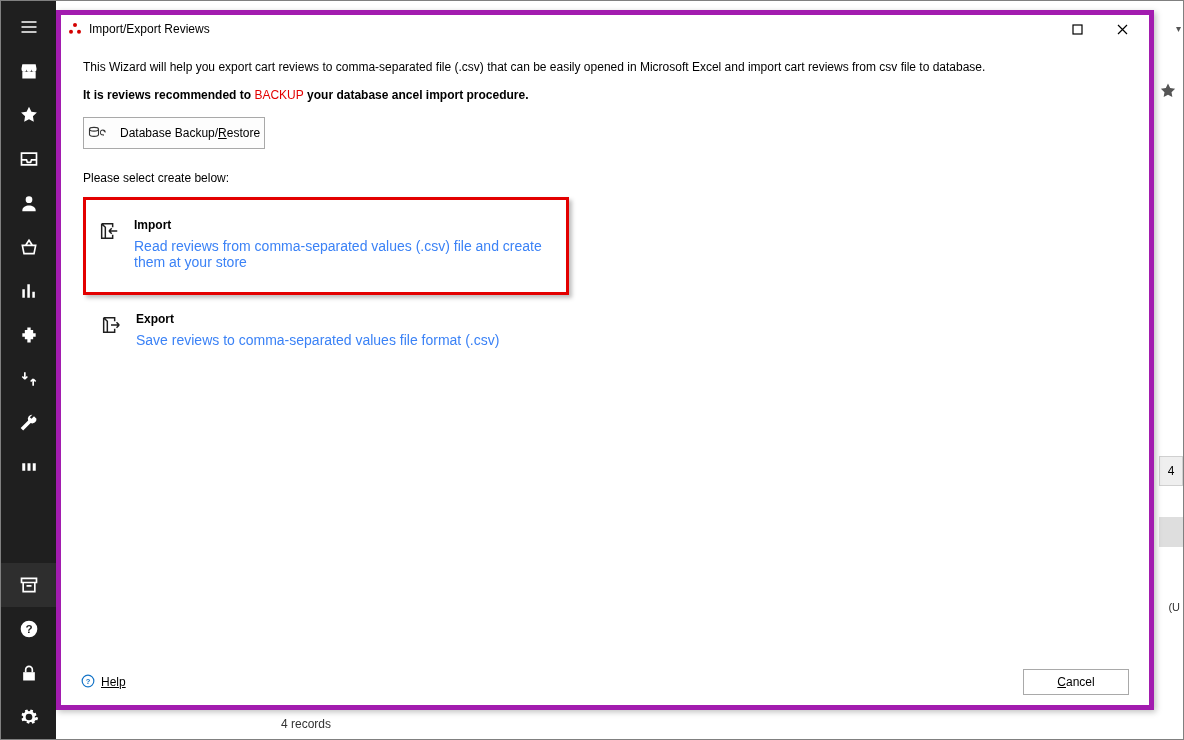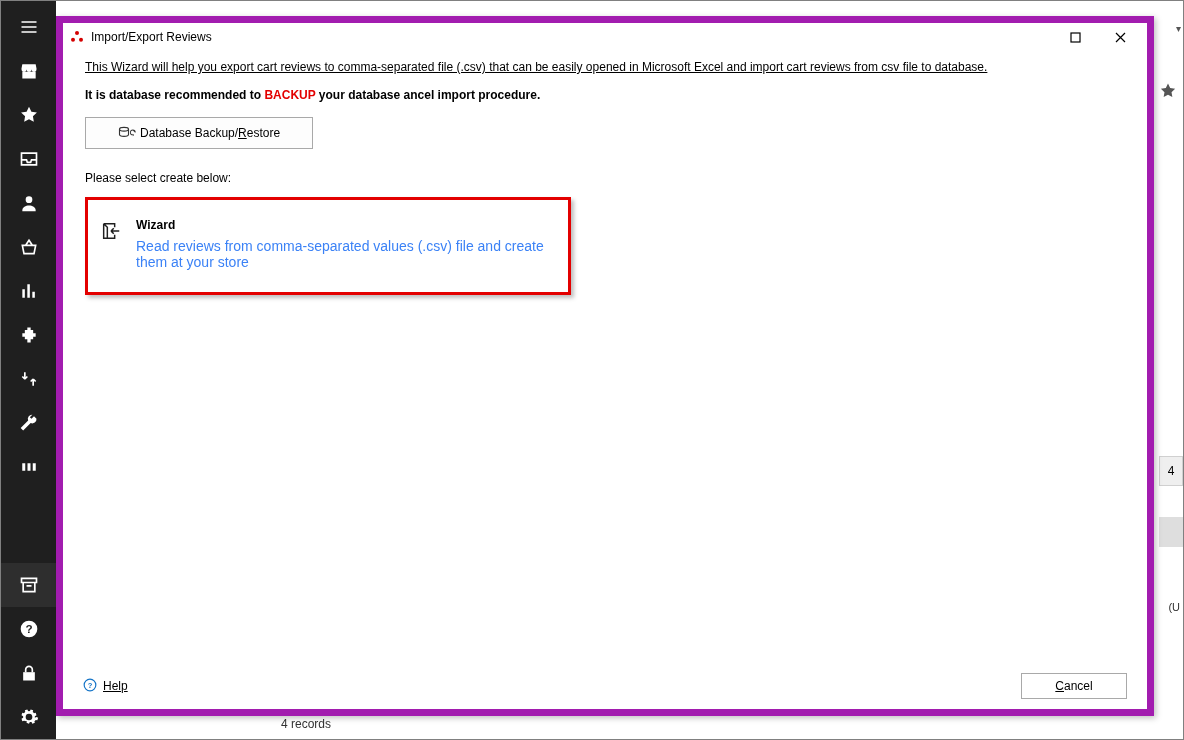--- a/index.html
+++ b/index.html
@@ -97,25 +97,25 @@
     right:0;
     top:516px;
     width:24px; height:30px;
     background:#dedede;
   }
 
   
   .dialog {
     position: absolute;
     left: 55px;
-    top: 15px;
+    top: 9px;
     width: 1098px;
     height: 700px;
     background: #fff;
-    border: 7px solid #a21caf;
+    border: 5px solid #a21caf;
     box-shadow: 2px 2px 6px rgba(0,0,0,0.25);
     box-sizing: border-box;
     display: flex;
     flex-direction: column;
   }
   .dialog-titlebar {
     height: 28px;
     display: flex;
     align-items: center;
     padding: 0 4px 0 6px;
@@ -141,29 +141,29 @@
   .win-btn svg { width:11px; height:11px; stroke:#000; fill:none; stroke-width:1.2; }
 
   .dialog-body {
     flex:1;
     padding: 8px 22px 0 22px;
     position: relative;
     overflow: hidden;
   }
   .intro-line { font-size:12px; color:#000; margin:4px 0 0 0; line-height:1.35; }
   .strong-line { font-weight:bold; margin-top:12px; }
-  .strong-line .backup { color:#e30000; font-weight:bold; }
+  .strong-line .backup { color:#e30000; font-weight:normal; }
 
   .btn {
     display:inline-flex;
     align-items:center;
-    gap:4px;
+    gap:14px;
     border:1px solid #a9a9a9;
     background:#fdfdfd;
-    padding:8px 32px;
+    padding:8px 4px;
     margin-top:14px;
     cursor:pointer;
     font-size:12px;
     color:#000;
   }
   .btn .btn-icon { width:18px; height:14px; display:flex; }
   .btn .btn-icon svg { width:18px; height:14px; }
   .btn .underline-letter { text-decoration: underline; }
 
   .prompt-line { margin-top:22px; font-size:12px; }
@@ -347,24 +347,24 @@
           </div>
         <div class="win-btn">
             <svg viewBox="0 0 11 11">
               <path d="M1 1l9 9M10 1l-9 9"></path>
             </svg>
           </div>
       </div>
     </div>
 
     <div class="dialog-body">
-      <p class="intro-line" style="margin-top:0;text-decoration:underline;">This Wizard will help you export cart reviews to comma-separated file (.csv) that can be easily opened in Microsoft Excel and import cart reviews from csv file to database.</p>
+      <p class="intro-line" style="margin-top:8px;">This Wizard will help you export cart reviews to comma-separated file (.csv) that can be easily opened in Microsoft Excel and import cart reviews from csv file to database.</p>
 
       <p class="intro-line strong-line">
-        <span>It is database recommended to </span><span class="backup">BACKUP</span><span> your database ancel import procedure.</span>
+        <span>It is reviews recommended to </span><span class="backup">BACKUP</span><span> your database ancel import procedure.</span>
       </p>
 
       <div class="btn">
         <span class="btn-icon">
           <svg viewBox="0 0 24 18">
               <ellipse cx="8" cy="4" rx="6" ry="2.5" fill="none" stroke="#333" stroke-width="1.5"></ellipse>
               <path d="M2 4v7c0 1.4 2.7 2.5 6 2.5s6-1.1 6-2.5V4" fill="none" stroke="#333" stroke-width="1.5"></path>
               <path d="M18 6a5 5 0 100 10v-2l3 3-3 3v-2a7 7 0 117-7h-2" fill="#333" transform="scale(0.55) translate(18 4)"></path>
             </svg>
         </span>
@@ -375,25 +375,37 @@
 
       <div class="actions-area">
         <div class="action-card highlighted">
           <span class="ac-icon">
             <svg viewBox="0 0 24 24">
                 <path d="M4 4h12v4M4 4v16h12v-4M4 4l4 4v12" fill="none"></path>
                 <path d="M21 12h-9m0 0l3-3m-3 3l3 3"></path>
               </svg>
           </span>
           <span class="ac-text">
-            <div class="ac-title">Wizard</div>
+            <div class="ac-title">Import</div>
             <div class="ac-desc">Read reviews from comma-separated values (.csv) file and create them at your store</div>
           </span>
         </div>
 
+        <div class="action-card plain">
+          <span class="ac-icon">
+            <svg viewBox="0 0 24 24">
+                <path d="M4 4h12v4M4 4v16h12v-4M4 4l4 4v12" fill="none"></path>
+                <path d="M12 12h9m0 0l-3-3m3 3l-3 3"></path>
+              </svg>
+          </span>
+          <span class="ac-text">
+            <div class="ac-title">Export</div>
+            <div class="ac-desc">Save reviews to comma-separated values file format (.csv)</div>
+          </span>
+        </div>
       </div>
 
       <div class="dialog-footer">
         <div class="help-link">
           <span class="help-glyph">
             <svg viewBox="0 0 24 24">
                 <circle cx="12" cy="12" r="10" fill="none" stroke="#1373c7" stroke-width="2"></circle>
                 <text x="12" y="17" text-anchor="middle" font-size="13" fill="#1373c7" font-weight="bold">?</text>
               </svg>
           </span>

